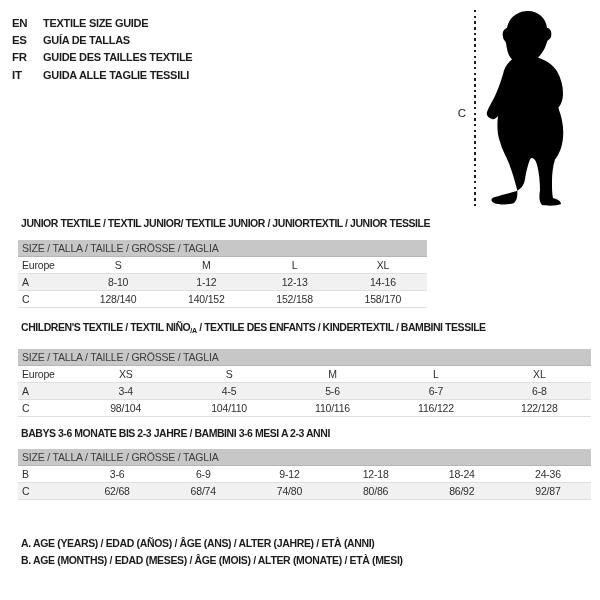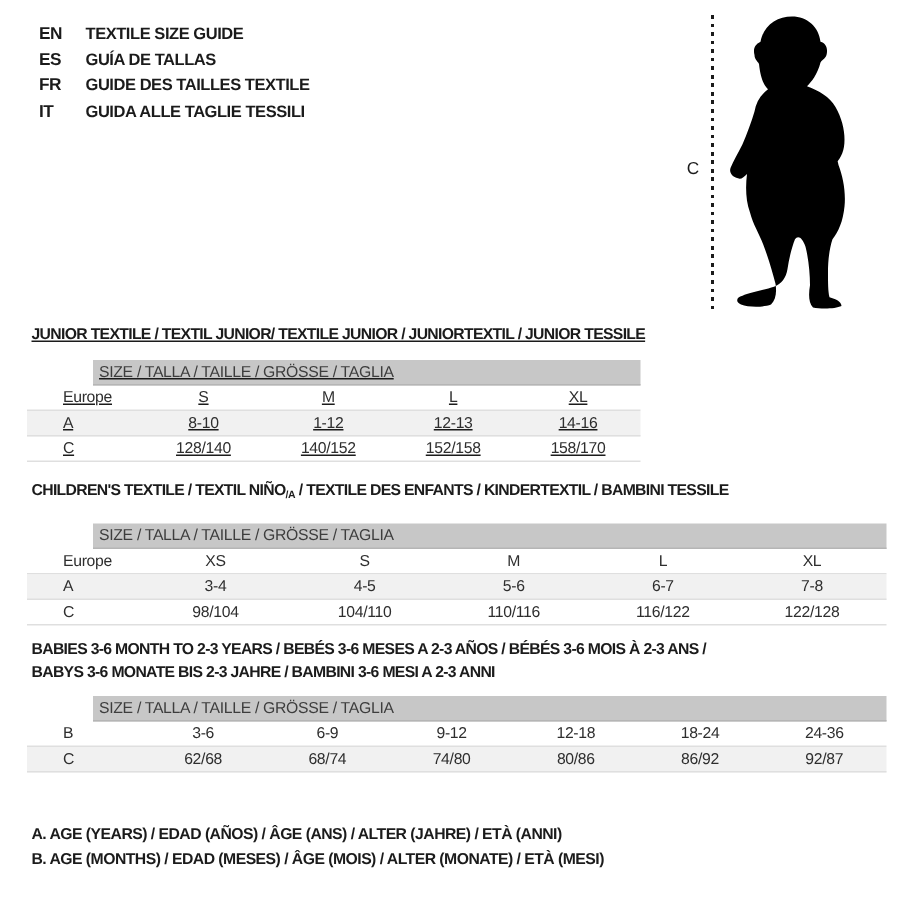--- a/index.html
+++ b/index.html
@@ -3,61 +3,61 @@
 <meta charset="utf-8">
 <style>
   html,body{margin:0;padding:0;background:#fff;}
   .canvas{
     position:relative;width:600px;height:600px;overflow:hidden;
     background:var(--page-bg,#fff);
     font-family:"Liberation Sans", sans-serif;
     color:var(--ink,#1b1b1b);
   }
   
-  .langs{position:absolute;left:26px;top:14px;}
+  .langs{position:absolute;left:12px;top:14px;}
   .lang-row{display:flex;height:17.4px;align-items:center;}
   .lang-code{width:31px;font-weight:700;font-size:11.5px;letter-spacing:-0.3px;}
   .lang-title{font-weight:700;font-size:11px;letter-spacing:-0.3px;white-space:nowrap;}
   
   .dash-line{
     position:absolute;left:474px;top:10px;width:2px;height:197px;
     background:repeating-linear-gradient(to bottom,var(--ink,#111) 0 2.5px,transparent 2.5px 5.7px);
   }
   .c-label{position:absolute;left:455px;top:107px;width:14px;text-align:center;font-size:11.5px;}
   .baby-svg{position:absolute;left:483px;top:9px;width:92px;height:198px;}
   .baby-svg path{fill:var(--silhouette,#000);}
   
   .tbl{position:absolute;left:18px;}
-  #t1{top:216px;width:409px;text-decoration:underline;}
+  #t1{top:216px;width:409px;}
   #t2{top:320px;width:573px;}
   #t3{top:426px;width:573px;}
   .tbl-title{
     font-size:10.5px;font-weight:700;letter-spacing:-0.45px;line-height:15px;
     white-space:nowrap;padding-left:3px;color:var(--ink,#1b1b1b);
   }
   .sub{font-size:7px;vertical-align:-2px;letter-spacing:-0.3px;}
   .size-bar{
     height:17px;box-sizing:border-box;background:var(--bar-bg,#c7c7c7);
     color:var(--bar-ink,#3d3d3d);font-size:10.5px;line-height:16px;
     letter-spacing:-0.2px;padding-left:4px;border-bottom:1px solid #b5b5b5;
-    white-space:nowrap;overflow:hidden;margin-left:44px;
+    white-space:nowrap;overflow:hidden;
   }
   #t1 .size-bar{margin-top:9px;}
   #t2 .size-bar{margin-top:11px;}
   #t3 .size-bar{margin-top:8px;}
   .trow{
     display:flex;height:17px;box-sizing:border-box;align-items:center;
     font-size:10.5px;letter-spacing:-0.2px;color:var(--cell-ink,#2e2e2e);
     border-bottom:1px solid var(--row-line,#dedede);
   }
   .trow.shade{background:var(--alt-row-bg,#f1f1f1);}
   .cell{flex:1;text-align:center;}
-  .cell.lbl{flex:0 0 52px;text-align:left;padding-left:4px;margin-left:20px;}
+  .cell.lbl{flex:0 0 52px;text-align:left;padding-left:4px;}
   
-  .footnotes{position:absolute;left:21px;top:535px;margin-top:13px;}
+  .footnotes{position:absolute;left:21px;top:535px;}
   .footnote{
     font-size:10.5px;font-weight:700;letter-spacing:-0.35px;line-height:17.2px;
     white-space:nowrap;color:var(--ink,#1b1b1b);
   }
 </style>
 </head>
 <body>
 
 <div class="canvas">
 
@@ -122,34 +122,33 @@
       <div class="cell">M</div>
       <div class="cell">L</div>
       <div class="cell">XL</div>
     </div>
     <div class="trow shade">
       <div class="cell lbl">A</div>
       <div class="cell">3-4</div>
       <div class="cell">4-5</div>
       <div class="cell">5-6</div>
       <div class="cell">6-7</div>
-      <div class="cell">7-8</div>
+      <div class="cell">6-8</div>
     </div>
     <div class="trow">
       <div class="cell lbl">C</div>
       <div class="cell">98/104</div>
       <div class="cell">104/110</div>
       <div class="cell">110/116</div>
       <div class="cell">116/122</div>
       <div class="cell">122/128</div>
     </div>
   </div>
 
   <div class="tbl" id="t3">
-    <div class="tbl-title">BABIES 3-6 MONTH TO 2-3 YEARS / BEBÉS 3-6 MESES A 2-3 AÑOS / BÉBÉS 3-6 MOIS À 2-3 ANS /</div>
     <div class="tbl-title">BABYS 3-6 MONATE BIS 2-3 JAHRE / BAMBINI 3-6 MESI A 2-3 ANNI</div>
     <div class="size-bar">SIZE / TALLA / TAILLE / GRÖSSE / TAGLIA</div>
     <div class="trow">
       <div class="cell lbl">B</div>
       <div class="cell">3-6</div>
       <div class="cell">6-9</div>
       <div class="cell">9-12</div>
       <div class="cell">12-18</div>
       <div class="cell">18-24</div>
       <div class="cell">24-36</div>

